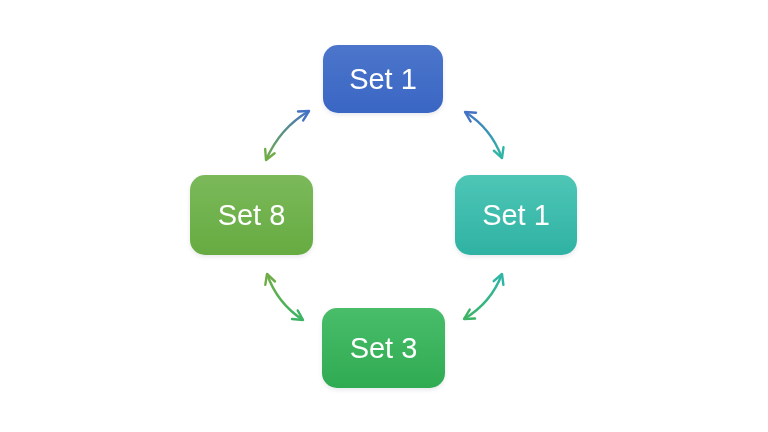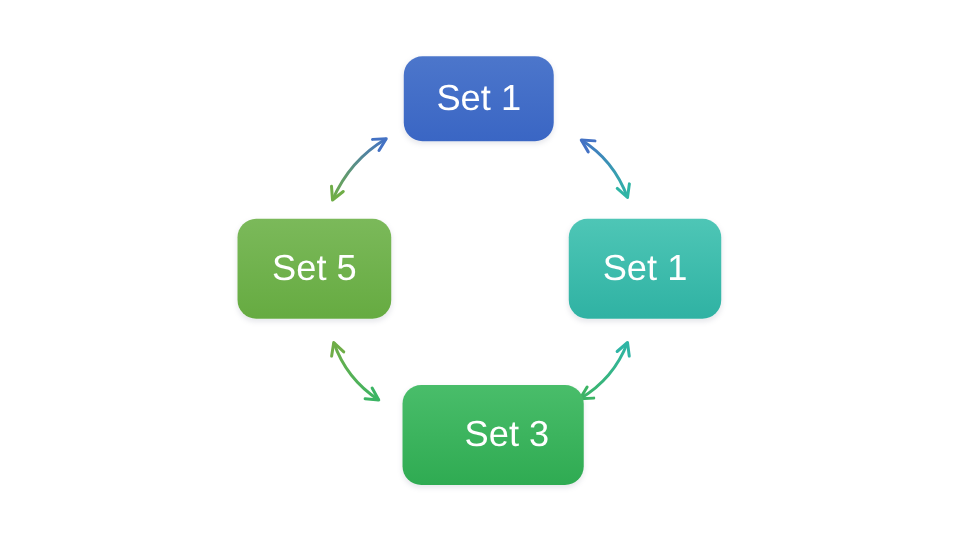--- a/index.html
+++ b/index.html
@@ -21,21 +21,21 @@
   .node{
     position:absolute; display:flex; align-items:center; justify-content:center;
     border-radius:15px; color:var(--text); font-size:29px; font-weight:400;
     box-shadow:0 2px 4px rgba(120,130,150,0.18);
   }
   .node-set1{left:323px; top:45px;  width:120px; height:68px;
     background:linear-gradient(to bottom, var(--set1_top), var(--set1_bottom));}
   .node-set2{left:455px; top:175px; width:122px; height:80px;
     background:linear-gradient(to bottom, var(--set2_top), var(--set2_bottom));}
   .node-set3{left:322px; top:308px; width:123px; height:80px;
-    background:linear-gradient(to bottom, var(--set3_top), var(--set3_bottom));padding-left:22px;}
+    background:linear-gradient(to bottom, var(--set3_top), var(--set3_bottom));}
   .node-set4{left:190px; top:175px; width:123px; height:80px;
     background:linear-gradient(to bottom, var(--set4_top), var(--set4_bottom));}
   .curve{fill:none; stroke-width:2.4;}
   .head{fill:none; stroke-width:2.4; stroke-linecap:round; stroke-linejoin:round;}
 </style>
 </head>
 <body>
 
 <div class="canvas">
 
@@ -87,16 +87,16 @@
   <div class="node node-set1">
     <span>Set 1</span>
   </div>
   <div class="node node-set2">
     <span>Set 1</span>
   </div>
   <div class="node node-set3">
     <span>Set 3</span>
   </div>
   <div class="node node-set4">
-    <span>Set 5</span>
+    <span>Set 8</span>
   </div>
 
 </div>
 
 </body></html>

